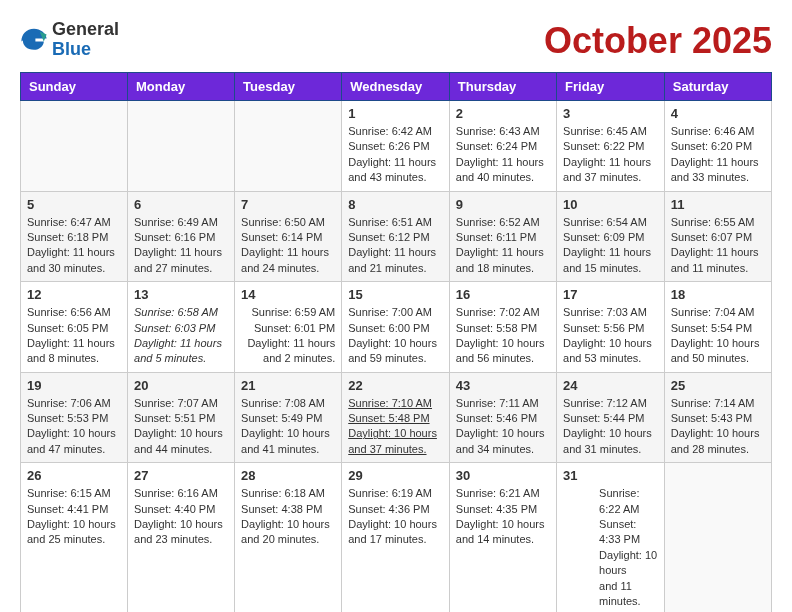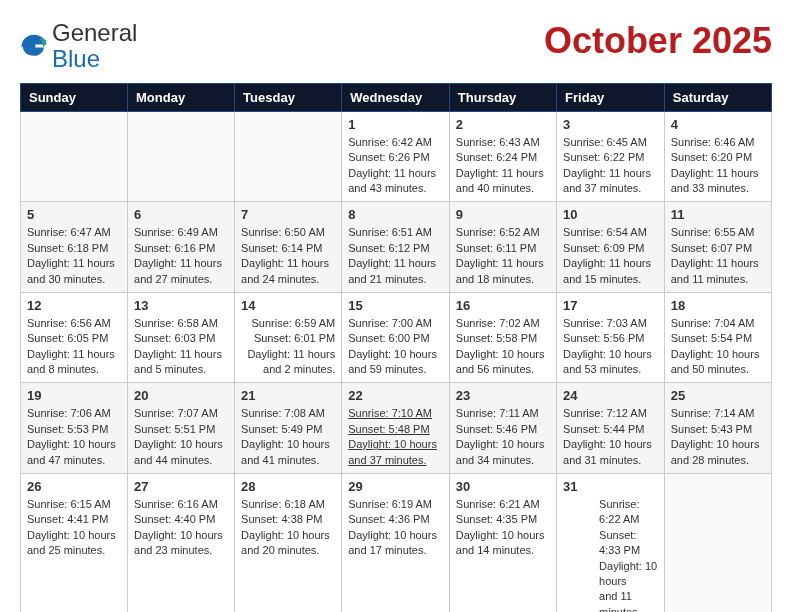--- a/index.html
+++ b/index.html
@@ -14,22 +14,22 @@
       display: flex;
       align-items: flex-start;
       justify-content: space-between;
       margin-bottom: 10px;
     }
     .logo {
       display: flex;
       align-items: center;
     }
     .logo-text {
-      font-size: 24px;
-      font-weight: normal;
+      font-size: 18px;
+      font-weight: bold;
       line-height: 1.1;
     }
     .logo-general { color: #333; }
     .logo-blue { color: #1a6bb5; }
     .logo-icon {
       width: 28px;
       height: 28px;
       margin-right: 4px;
     }
     .title-block {
@@ -43,21 +43,21 @@
     .location-title {
       font-size: 16px;
       color: #333;
     }
     .calendar {
       width: 100%;
       border-collapse: collapse;
       border: 1px solid #ccc;
     }
     .calendar th {
-      background-color: #0f172a;
+      background-color: #6d28d9;
       color: #fff;
       font-size: 13px;
       font-weight: bold;
       text-align: left;
       padding: 6px 8px;
       border: 1px solid #1e4a8a;
     }
     .calendar td {
       vertical-align: top;
       padding: 5px 6px;
@@ -207,21 +207,21 @@
       <tr>
         <td>
           <div class="day-num">12</div>
           <div class="day-info" style="white-space: pre-line;">Sunrise: 6:56 AM
 Sunset: 6:05 PM
 Daylight: 11 hours
 and 8 minutes.</div>
         </td>
         <td>
           <div class="day-num">13</div>
-          <div class="day-info" style="white-space: pre-line;">Sunrise: 6:58 AM
+          <div class="day-info" style="white-space: pre-line; font-style: italic;">Sunrise: 6:58 AM
 Sunset: 6:03 PM
 Daylight: 11 hours
 and 5 minutes.</div>
         </td>
         <td>
           <div class="day-num">14</div>
           <div class="day-info" style="white-space: pre-line; text-align: right;">Sunrise: 6:59 AM
 Sunset: 6:01 PM
 Daylight: 11 hours
 and 2 minutes.</div>
@@ -278,21 +278,21 @@
 and 41 minutes.</div>
         </td>
         <td>
           <div class="day-num">22</div>
           <div class="day-info" style="white-space: pre-line; text-decoration: underline;">Sunrise: 7:10 AM
 Sunset: 5:48 PM
 Daylight: 10 hours
 and 37 minutes.</div>
         </td>
         <td>
-          <div class="day-num">23</div>
+          <div class="day-num">43</div>
           <div class="day-info" style="white-space: pre-line;">Sunrise: 7:11 AM
 Sunset: 5:46 PM
 Daylight: 10 hours
 and 34 minutes.</div>
         </td>
         <td>
           <div class="day-num">24</div>
           <div class="day-info" style="white-space: pre-line;">Sunrise: 7:12 AM
 Sunset: 5:44 PM
 Daylight: 10 hours

